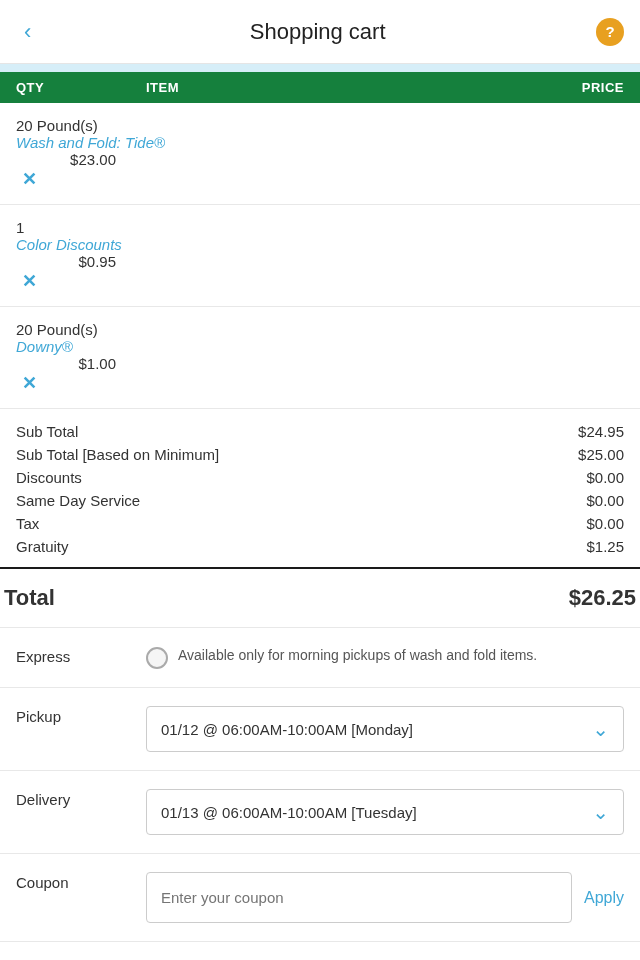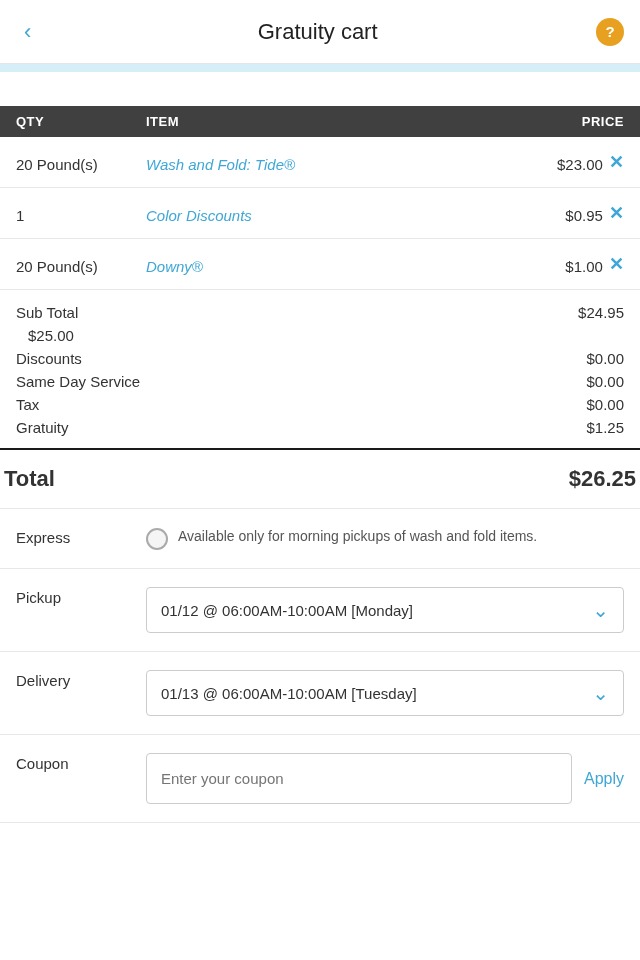--- a/index.html
+++ b/index.html
@@ -52,38 +52,38 @@
 
     
     .accent-bar {
       height: 8px;
       background: #d6eef8;
     }
 
     
     .table-header {
       display: flex;
-      background: #404040;
+      background: #15803d;
       color: #fff;
       padding: 8px 16px;
       font-weight: 600;
       font-size: 13px;
       letter-spacing: 0.5px;
-      margin-top: 34px;
     }
     .col-qty { width: 130px; }
     .col-item { flex: 1; }
     .col-price { width: 120px; text-align: right; }
 
     
     .cart-row {
       display: flex;
-      align-items: flex-end;
+      align-items: flex-start;
       padding: 14px 16px;
       border-bottom: 1px solid #e8e8e8;
+      flex-direction: column;
     }
     .cart-row .col-qty {
       width: 130px;
       color: #333;
       font-size: 15px;
     }
     .cart-row .col-item {
       flex: 1;
       color: #3fa7d6;
       font-style: italic;
@@ -221,21 +221,21 @@
       cursor: pointer;
       font-weight: 400;
       white-space: nowrap;
     }
   </style>
 </head>
 <body>
 
 <div class="header">
   <span class="header-back">‹</span>
-  <span class="header-title">Gratuity cart</span>
+  <span class="header-title">Shopping cart</span>
   <div class="header-help">?</div>
 </div>
 
 <div class="accent-bar"></div>
 
 <div class="table-header">
   <div class="col-qty">QTY</div>
   <div class="col-item">ITEM</div>
   <div class="col-price">PRICE</div>
 </div>
@@ -258,20 +258,21 @@
   <div class="col-price">$1.00</div>
   <span class="remove-btn">✕</span>
 </div>
 
 <div class="summary">
   <div class="summary-row">
     <span class="label">Sub Total</span>
     <span class="value">$24.95</span>
   </div>
   <div class="summary-row">
+    <span class="label">Sub Total [Based on Minimum]</span>
     <span class="value">$25.00</span>
   </div>
   <div class="summary-row">
     <span class="label">Discounts</span>
     <span class="value">$0.00</span>
   </div>
   <div class="summary-row">
     <span class="label">Same Day Service</span>
     <span class="value">$0.00</span>
   </div>

